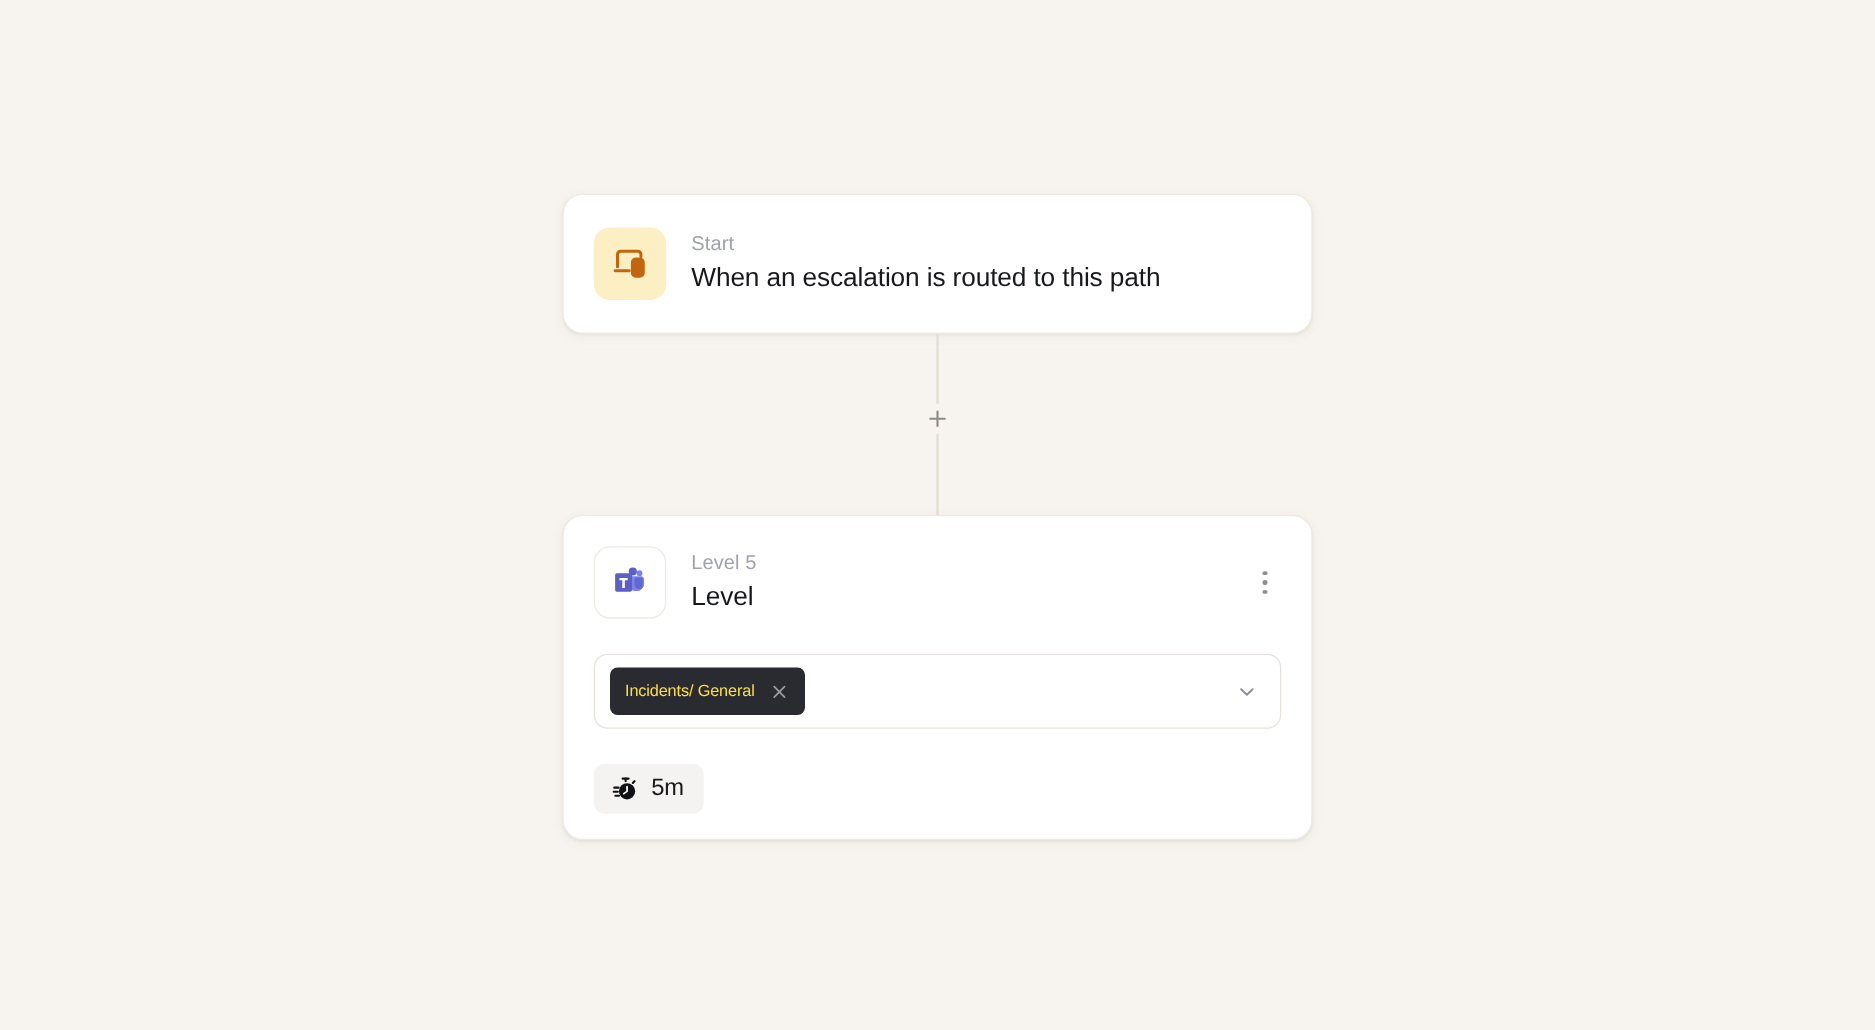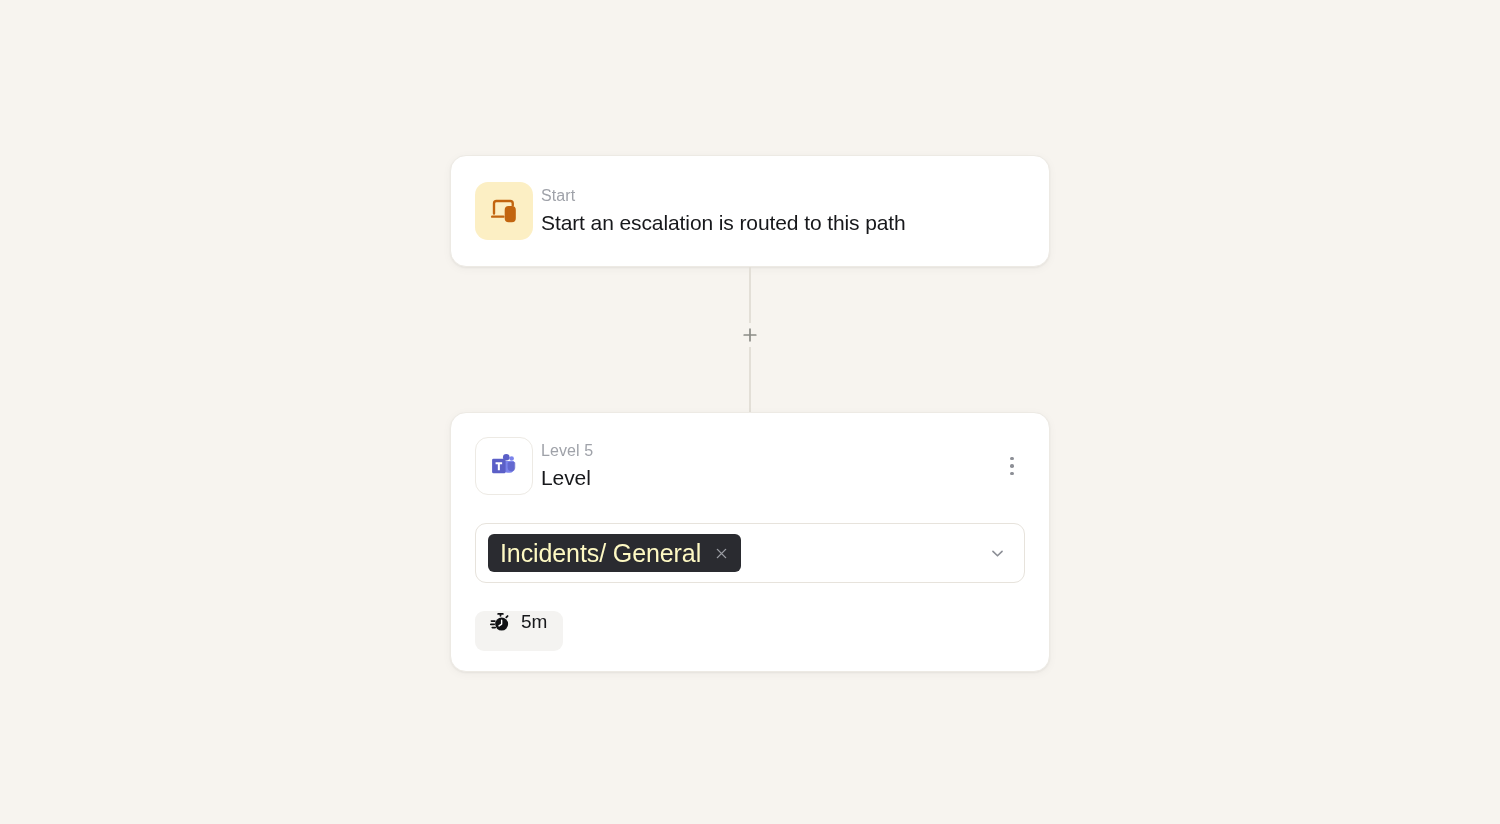--- a/index.html
+++ b/index.html
@@ -53,21 +53,21 @@
     height: 58px;
     min-width: 58px;
     border-radius: 13px;
     background: #FCEFC4;
     display: flex;
     align-items: center;
     justify-content: center;
   }
 
   .node-text {
-    margin-left: 8px;
+    margin-left: 20px;
     display: flex;
     flex-direction: column;
     justify-content: center;
   }
 
   .node-eyebrow {
     font-size: 16px;
     line-height: 20px;
     color: #9FA2A9;
     letter-spacing: 0.1px;
@@ -180,23 +180,23 @@
   .tag-chip {
     display: inline-flex;
     align-items: center;
     height: 38px;
     background: #2A2B30;
     border-radius: 6px;
     padding: 0 6px 0 12px;
   }
 
   .tag-label {
-    font-size: 25px;
+    font-size: 13px;
     line-height: 38px;
-    color: #fef9c3;
+    color: #fde047;
     letter-spacing: -0.1px;
     white-space: nowrap;
   }
 
   .tag-remove {
     width: 28px;
     height: 30px;
     margin-left: 6px;
     background: transparent;
     border: none;
@@ -216,20 +216,21 @@
     align-items: center;
     justify-content: center;
     color: #8C8F96;
     cursor: pointer;
   }
 
   
   .duration-chip {
     margin-top: 28px;
     display: inline-flex;
+    align-items: center;
     height: 40px;
     background: #F4F3F1;
     border-radius: 9px;
     padding: 0 16px 0 14px;
     cursor: pointer;
   }
 
   .duration-icon {
     width: 22px;
     height: 22px;
@@ -256,21 +257,21 @@
     <div class="node-card start-card">
       <div class="start-icon-tile">
         <svg width="30" height="30" viewBox="0 0 24 24" fill="none" stroke="#C2650F" stroke-width="1.9" stroke-linecap="round" stroke-linejoin="round">
           <path d="M19 7.5V6a2 2 0 0 0-2-2H6a2 2 0 0 0-2 2v8"></path>
           <path d="M2.5 16.5h9"></path>
           <rect x="13.5" y="9" width="7" height="11" rx="2.2" fill="#C2650F" stroke="#C2650F"></rect>
         </svg>
       </div>
       <div class="node-text">
         <span class="node-eyebrow">Start</span>
-        <span class="node-title">Start an escalation is routed to this path</span>
+        <span class="node-title">When an escalation is routed to this path</span>
       </div>
     </div>
 
     <div class="connector">
       <div class="connector-line"></div>
       <button class="connector-add" aria-label="Add step">
         <svg width="18" height="18" viewBox="0 0 18 18" fill="none" stroke="currentColor" stroke-width="1.7" stroke-linecap="round">
           <path d="M9 3.2v11.6M3.2 9h11.6"></path>
         </svg>
       </button>

